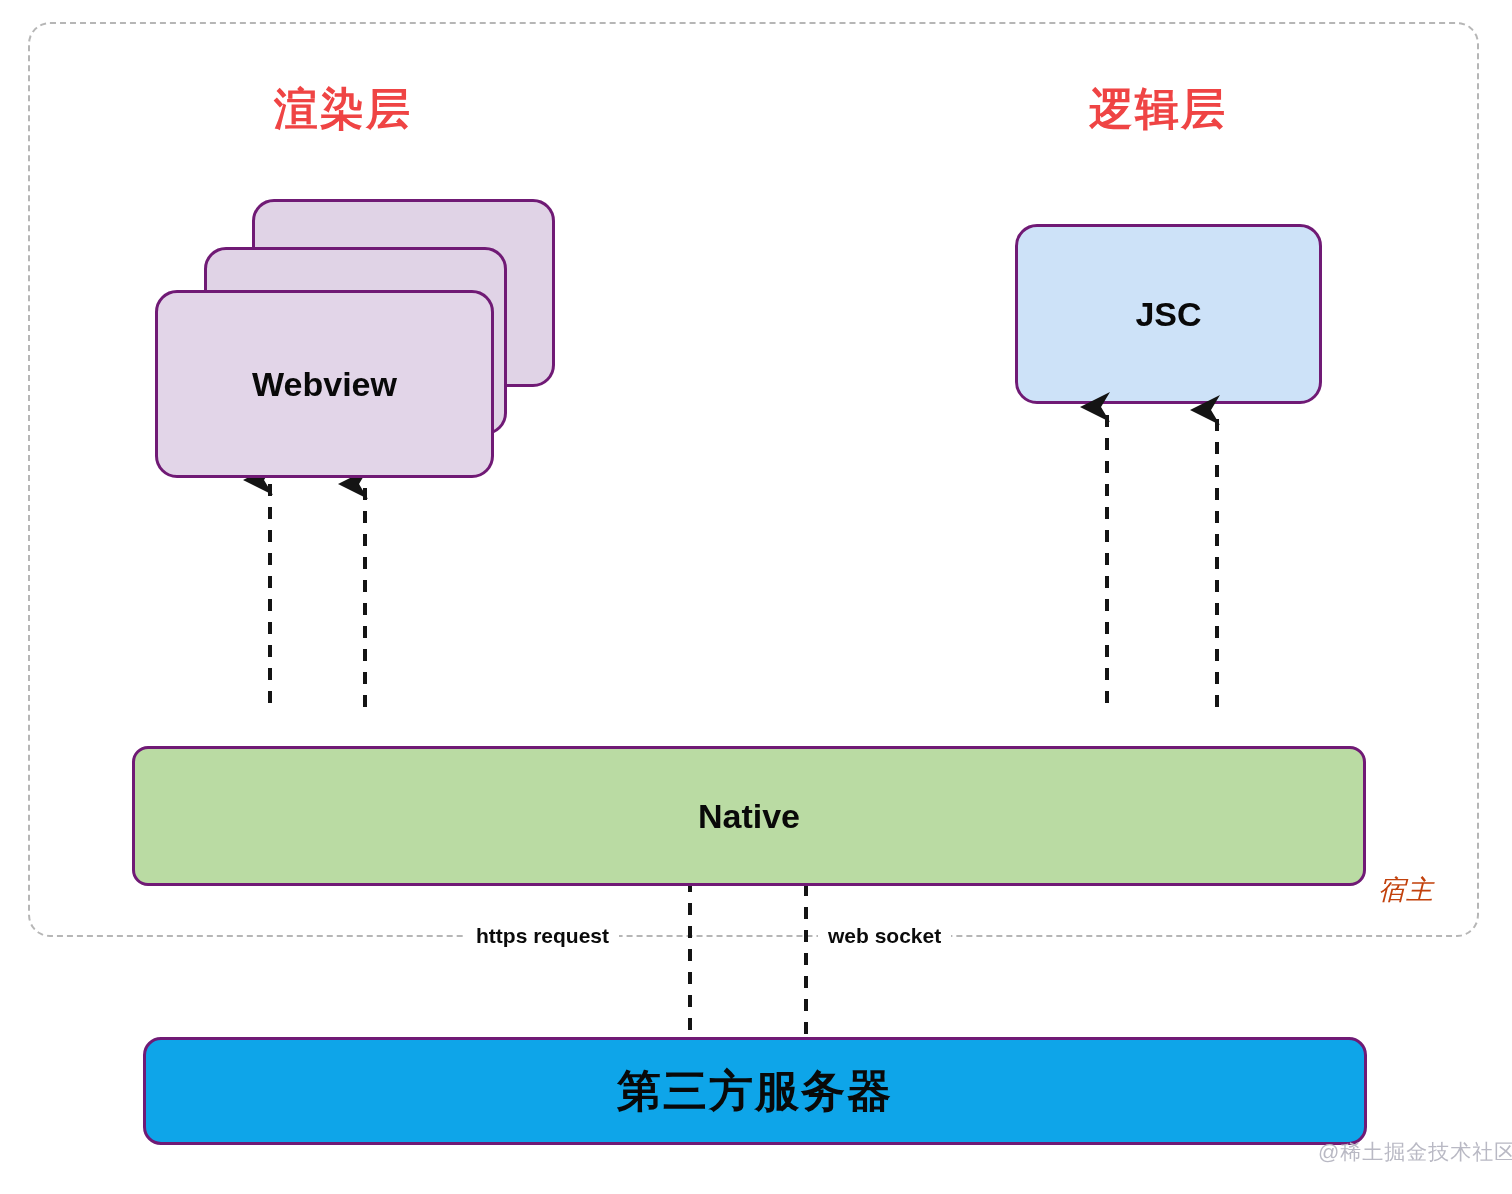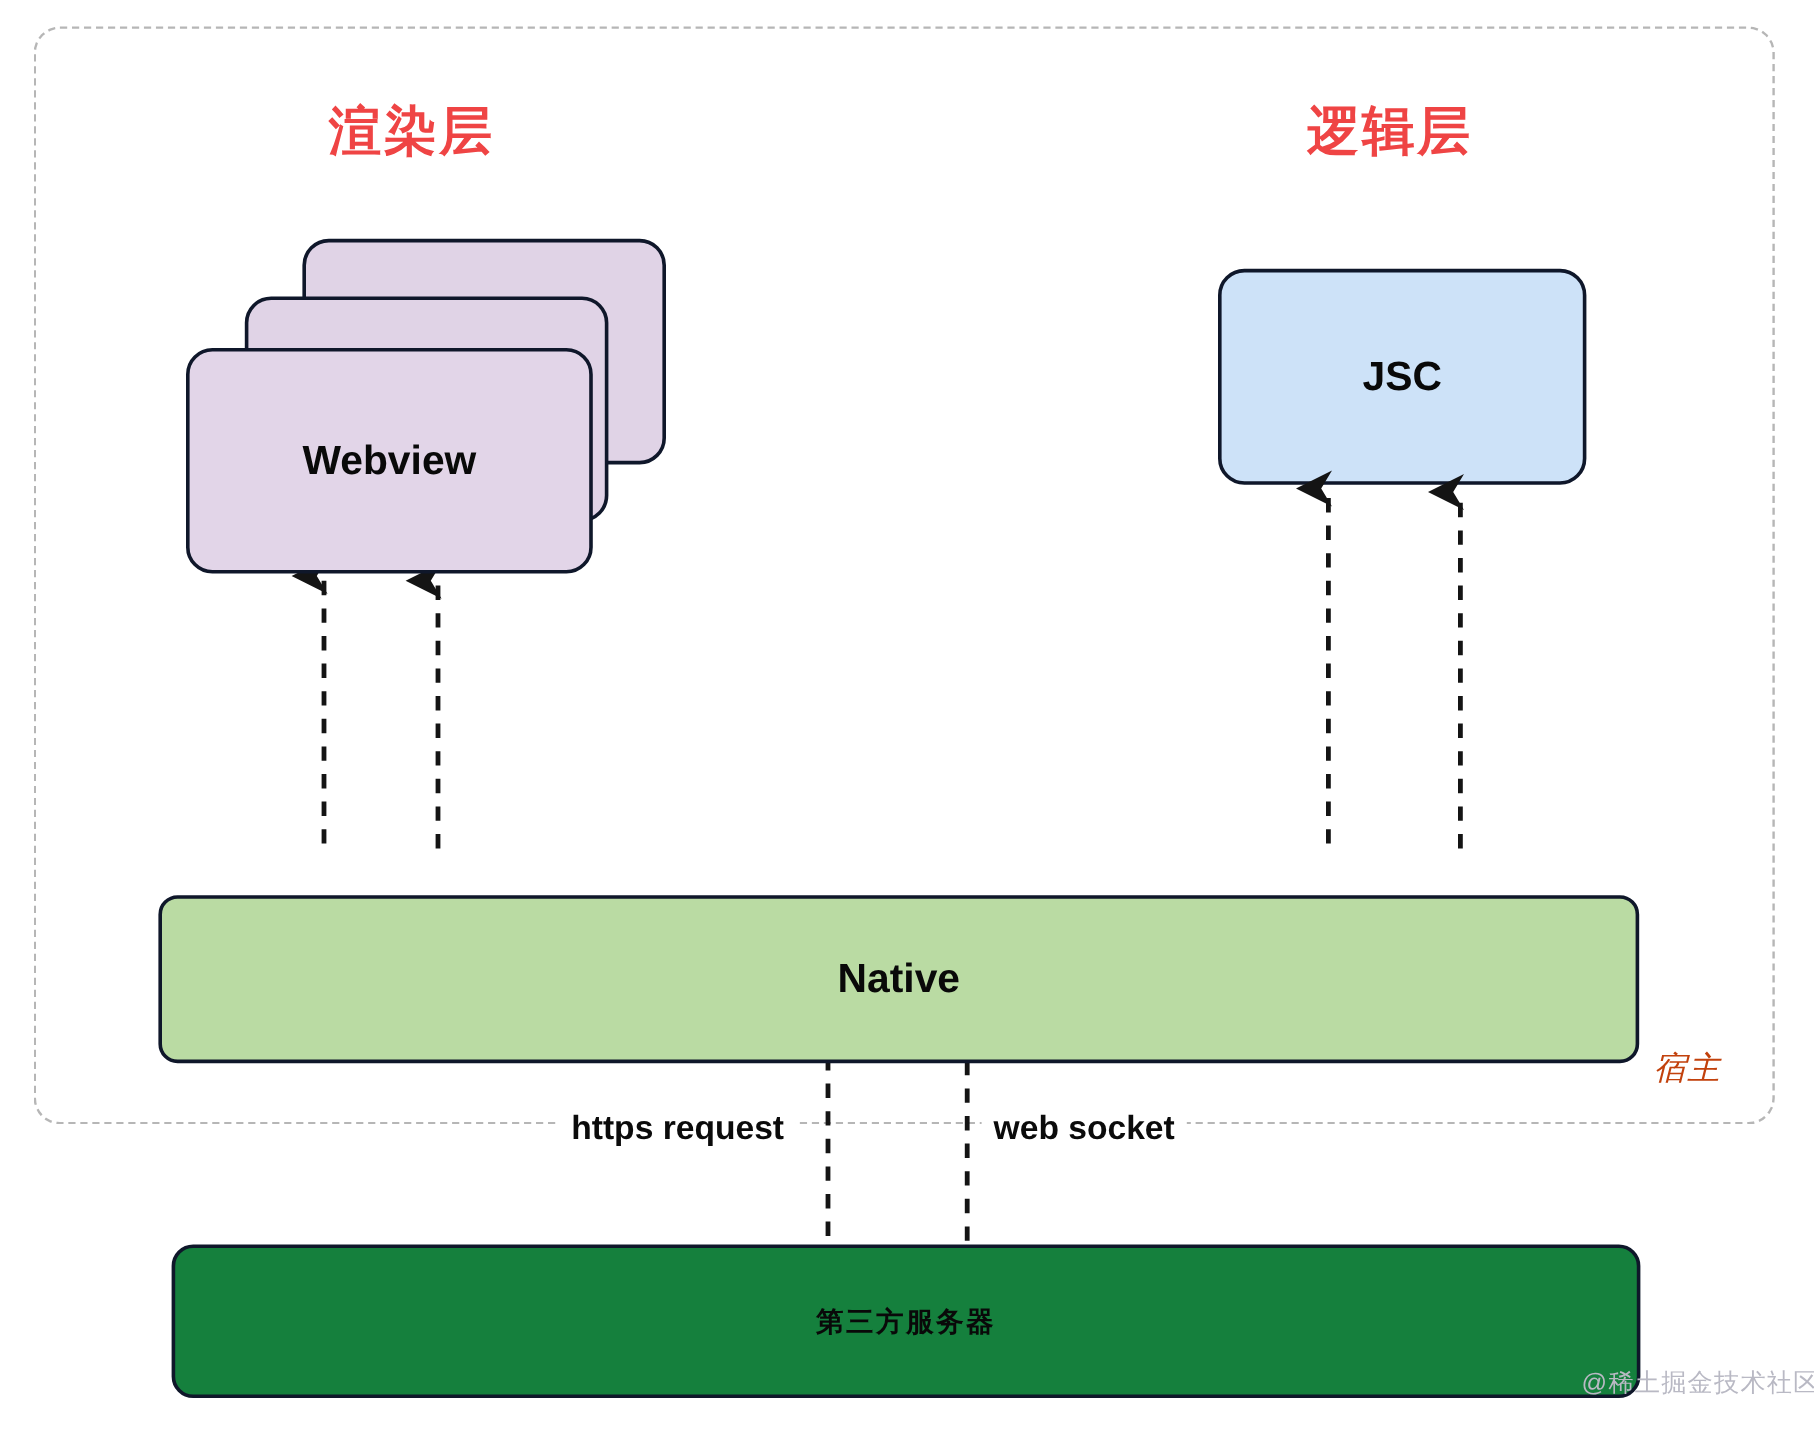--- a/index.html
+++ b/index.html
@@ -51,21 +51,21 @@
     white-space: nowrap;
     letter-spacing: 2px;
   }
   .title-render { left: 274px; top: 80px; }
   .title-logic  { left: 1089px; top: 80px; }
 
   
   .node {
     position: absolute;
     box-sizing: border-box;
-    border: 3px solid #0f172a;
+    border: 3px solid #701a75;
     display: flex;
     align-items: center;
     justify-content: center;
     color: #090909;
     font-weight: 700;
     text-align: center;
   }
 
   
   .wv-back {
@@ -106,42 +106,42 @@
     width: 1234px; height: 140px;
     background: #badba3;
     border-radius: 16px;
     font-size: 34px;
     z-index: 3;
   }
 
   
   .server-bar {
     left: 143px; top: 1037px;
-    width: 1224px; height: 128px;
-    background: #15803d;
+    width: 1224px; height: 108px;
+    background: #0ea5e9;
     border-radius: 18px;
-    font-size: 23px;
+    font-size: 44px;
     letter-spacing: 2px;
     z-index: 3;
   }
 
   
   #connectors {
     position: absolute;
     left: 0; top: 0;
     width: 1512px;
     height: 1194px;
     z-index: 2;
     pointer-events: none;
   }
 
   
   .edge-label {
     position: absolute;
-    font-size: 28px;
+    font-size: 21px;
     font-weight: 700;
     color: #0b0b0b;
     background: #ffffff;
     padding: 2px 10px;
     white-space: nowrap;
     z-index: 4;
   }
   .label-https  { left: 466px; top: 922px; }
   .label-socket { left: 818px; top: 922px; }
 

